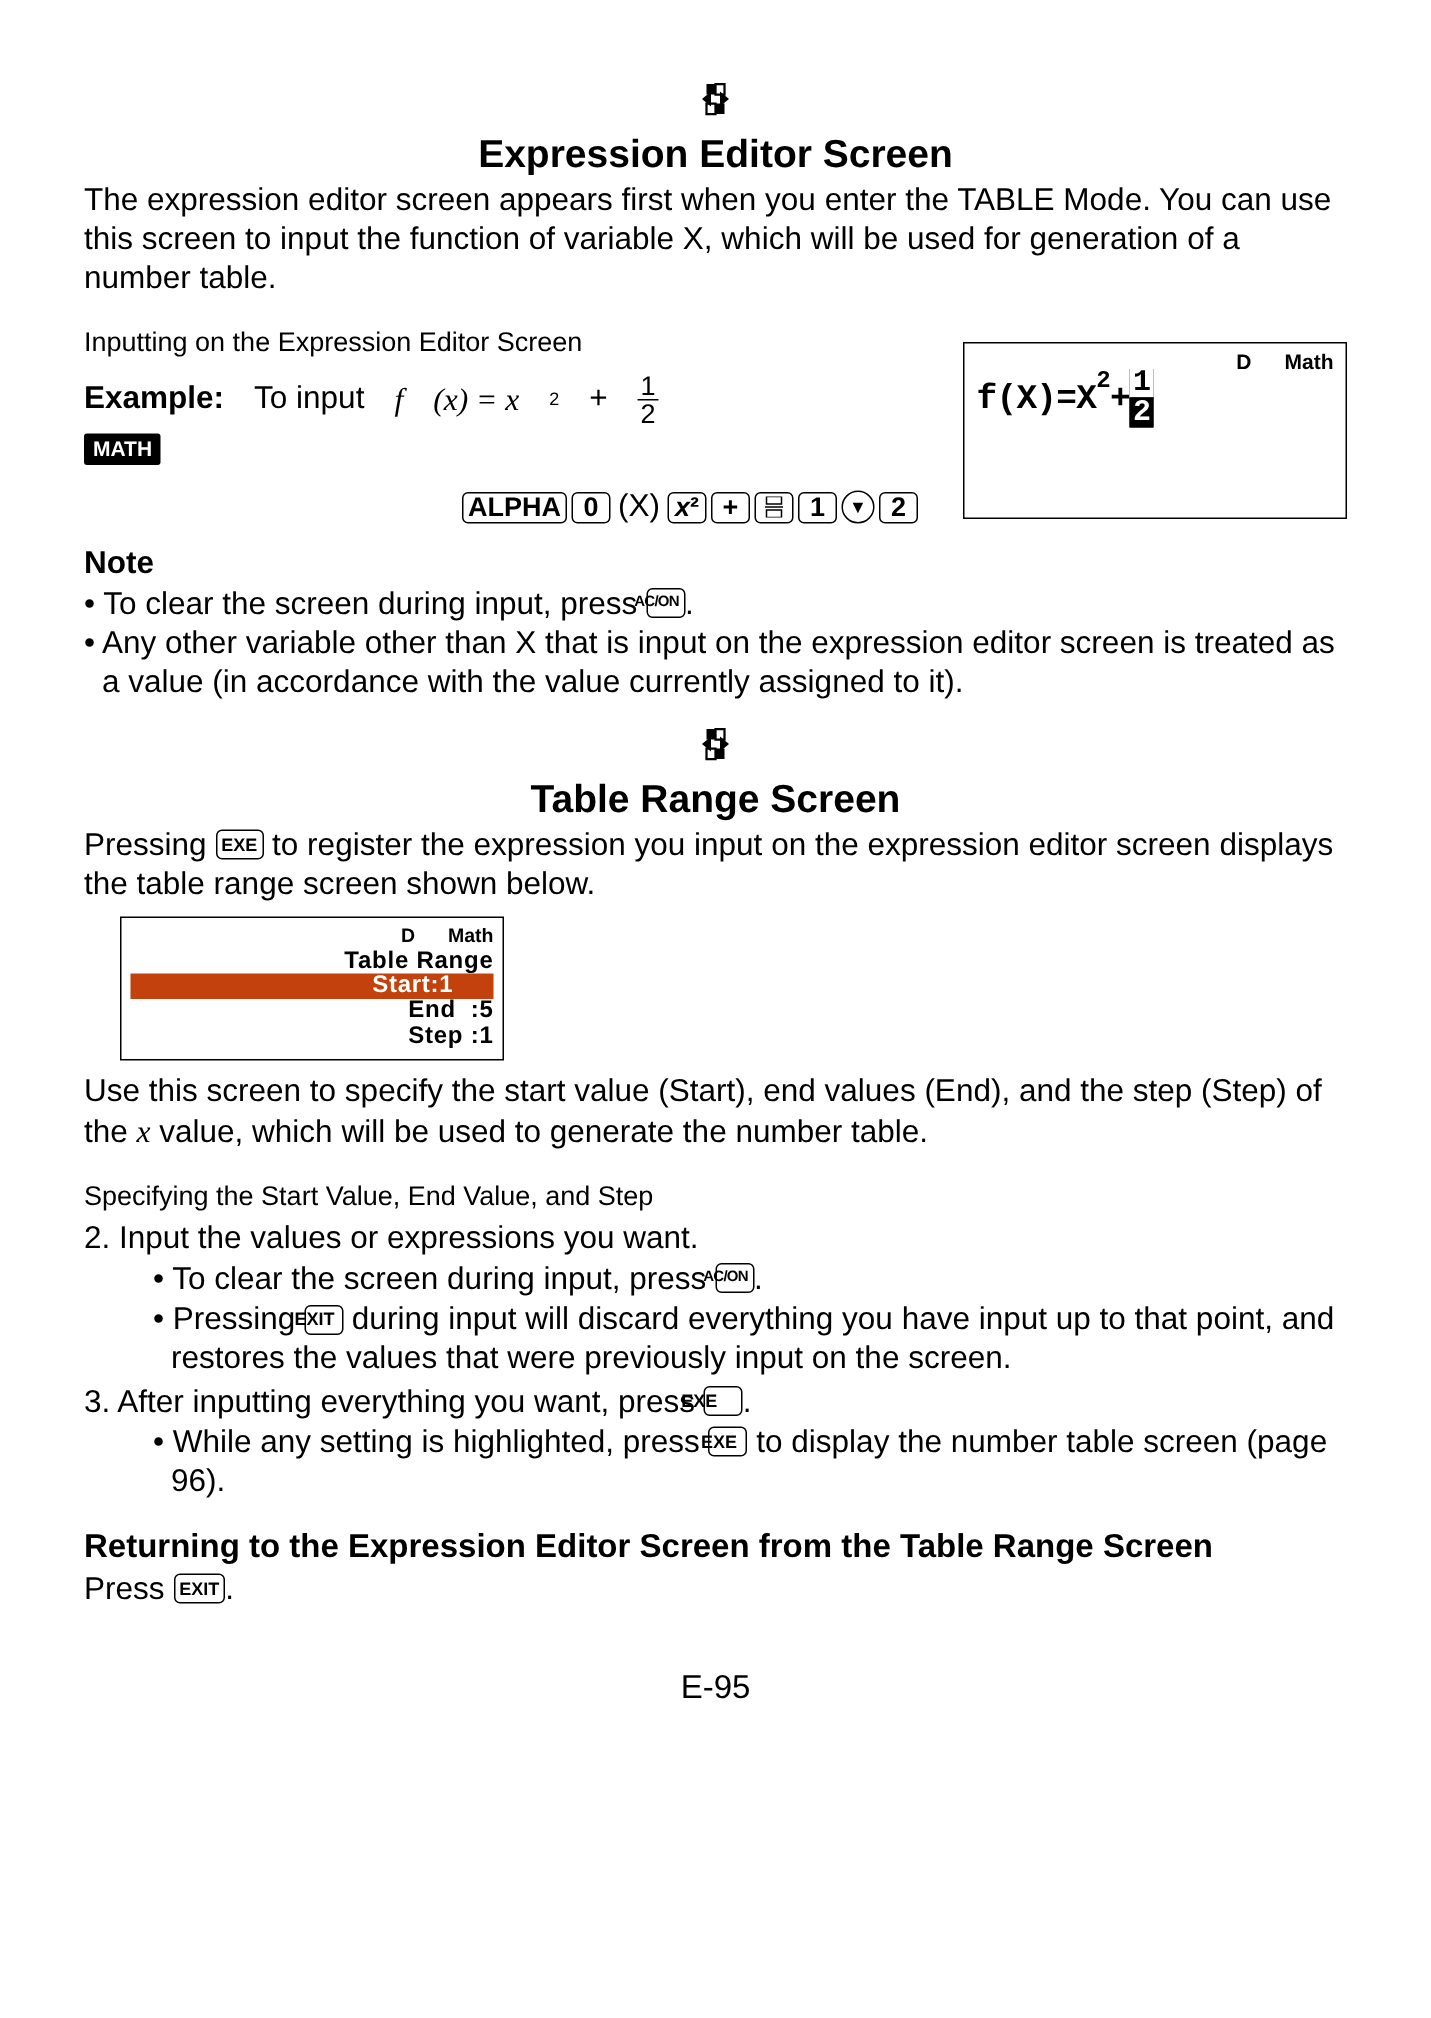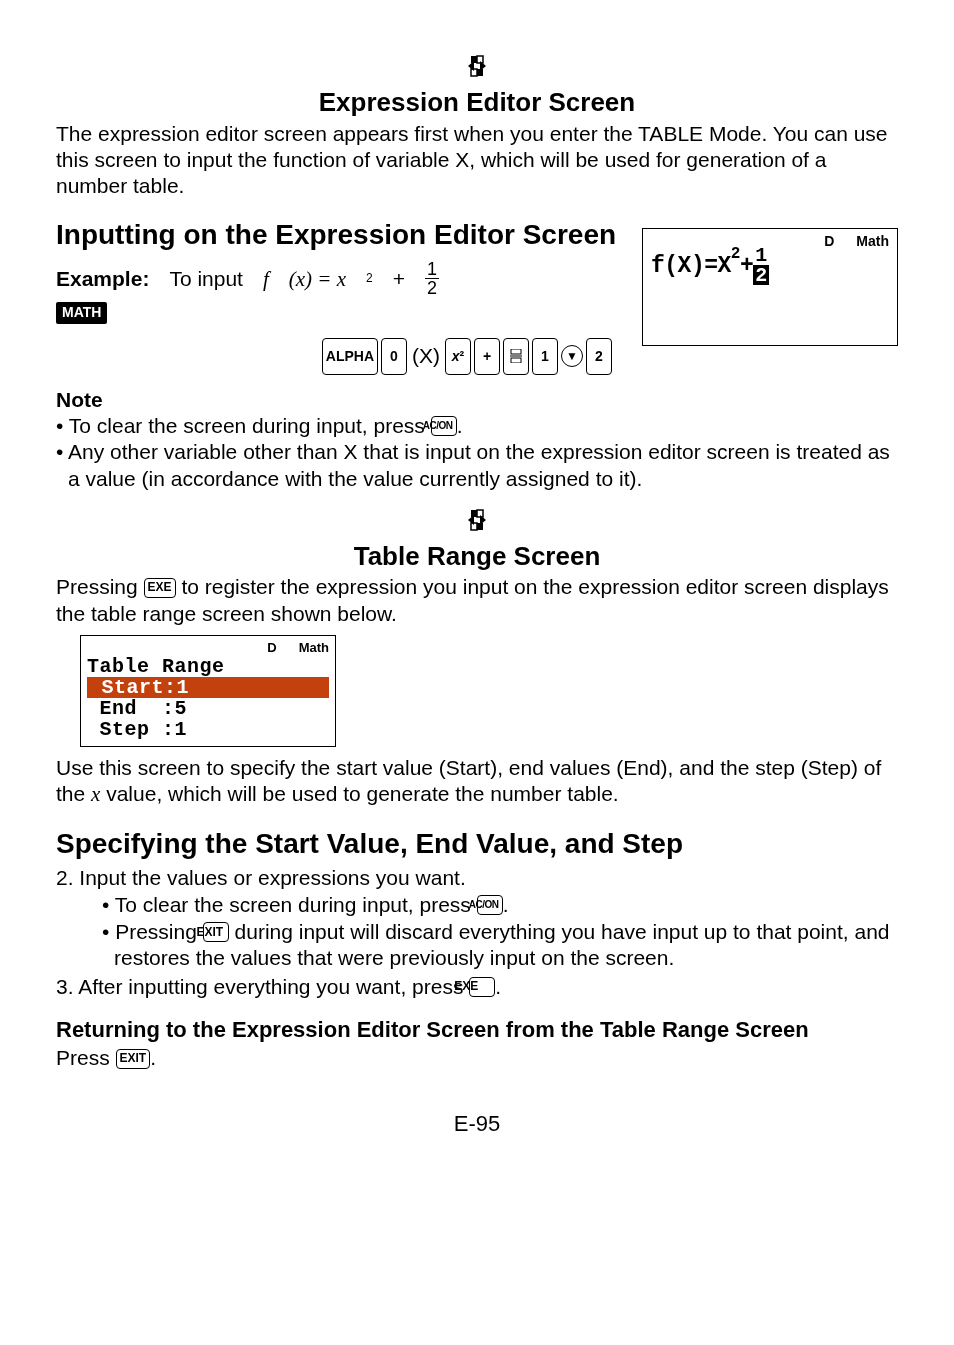--- a/index.html
+++ b/index.html
@@ -20,22 +20,22 @@
     gap: 8px;
     font-weight: bold;
     font-size: 26px;
     margin-top: 6px;
     margin-bottom: 2px;
     flex-direction: column;
   }
   .sec-icon svg { display: block; }
   .body-text { margin-top: 2px; }
   .subhead {
-    font-weight: bold;
-    font-size: 28px;
+    font-weight: normal;
+    font-size: 18px;
     margin-top: 18px;
     margin-bottom: 4px;
   }
   .subsubhead {
     font-weight: bold;
     font-size: 22px;
     margin-top: 16px;
     margin-bottom: 2px;
   }
   .example-line {
@@ -73,24 +73,24 @@
     justify-content: flex-end;
     gap: 3px;
     margin-top: 14px;
     margin-right: 4px;
   }
   .key {
     display: inline-flex;
     align-items: center;
     justify-content: center;
     min-width: 26px;
-    height: 37px;
+    height: 21px;
     border: 1.5px solid #000;
     border-radius: 4px;
-    font-size: 14px;
+    font-size: 18px;
     font-weight: bold;
     padding: 0 3px;
     background: #fff;
   }
   .key-inline {
     display: inline-flex;
     align-items: center;
     justify-content: center;
     min-width: 26px;
     height: 20px;
@@ -167,26 +167,27 @@
     background: #fff;
   }
   .lcd2-status {
     display: flex;
     justify-content: flex-end;
     gap: 22px;
     font-size: 13px;
     font-weight: bold;
   }
   .pix {
-    font-family: Liberation Mono, monospace;
-    font-weight: bold;
-    font-size: 20px;
+    font-family: Liberation Sans, sans-serif;
+    font-weight: bold;
+    font-size: 16px;
     line-height: 1.05;
     letter-spacing: 0.5px;
     white-space: pre;
+    text-align: right;
   }
   .pix-inv {
     background: #c2410c;
     color: #fff;
     display: block;
     padding: 0 2px;
   }
 
   .num-list { margin-top: 4px; }
   .li-main { padding-left: 28px; text-indent: -28px; margin-top: 2px; }
@@ -334,20 +335,23 @@
   <div class="li-main">2.  Input the values or expressions you want.</div>
   <div class="sub-bullet">
     <span>To clear the screen during input, press </span><span class="key-inline key-ac">AC/ON</span><span>.</span>
   </div>
   <div class="sub-bullet">
     <span>Pressing </span><span class="key-inline">EXIT</span><span> during input will discard everything you have input up to that point, and restores the values that were previously input on the screen.</span>
   </div>
   <div class="li-main">
     <span>3.  After inputting everything you want, press </span><span class="key-inline">EXE</span><span>.</span>
   </div>
+  <div class="sub-bullet">
+    <span>While any setting is highlighted, press </span><span class="key-inline">EXE</span><span> to display the number table screen (page 96).</span>
+  </div>
 </div>
 
 <div class="subsubhead">Returning to the Expression Editor Screen from the Table Range Screen</div>
 <div class="body-text">
   <span>Press </span><span class="key-inline">EXIT</span><span>.</span>
 </div>
 
 <div class="pagenum">E-95</div>
 
 </body></html>

